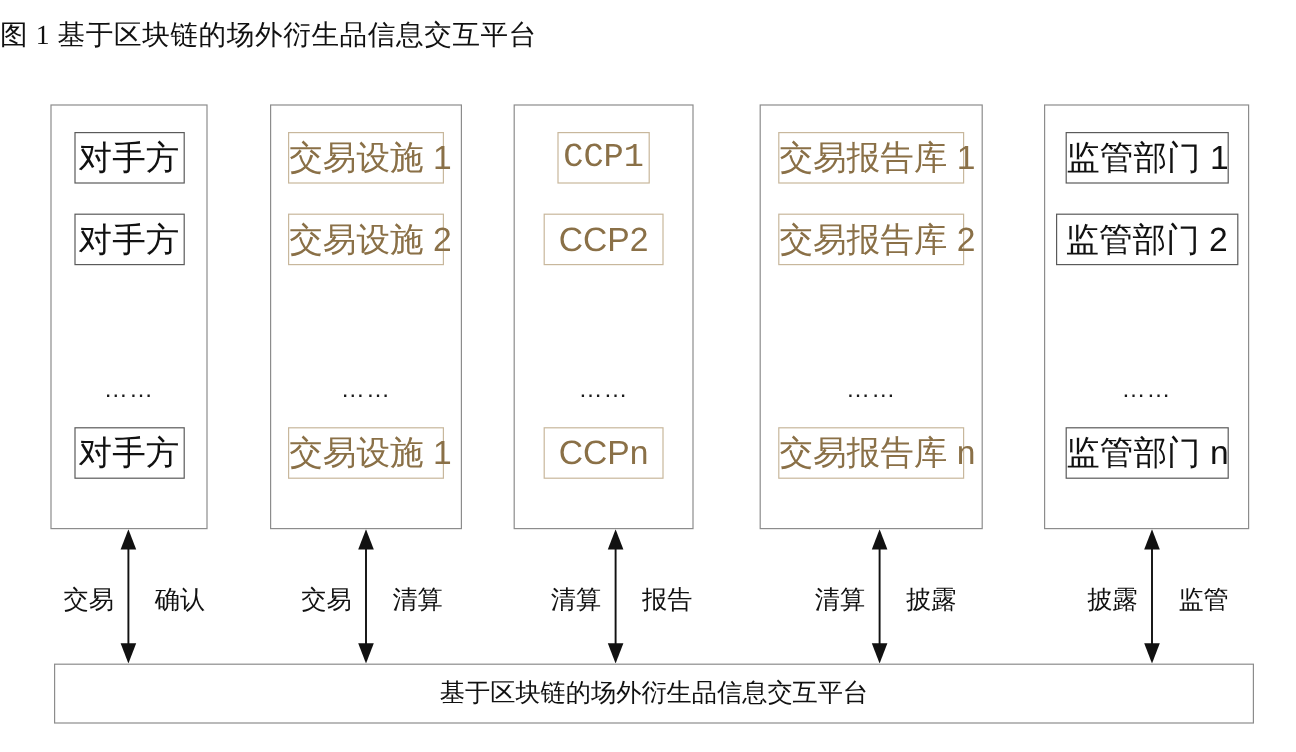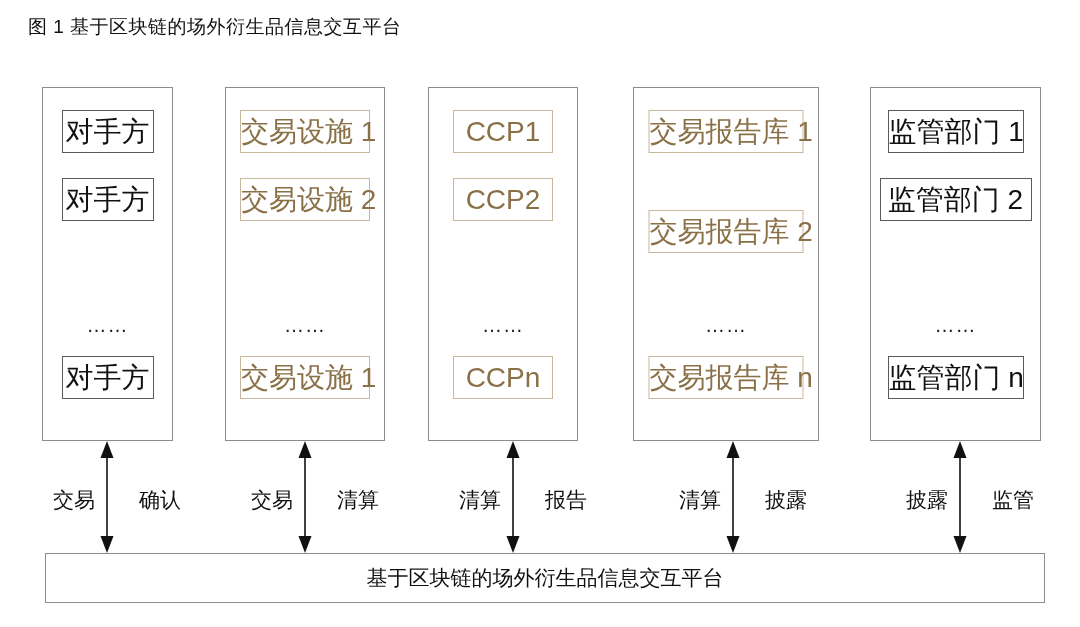--- a/index.html
+++ b/index.html
@@ -10,26 +10,27 @@
   body {
     width: 1080px;
     height: 627px;
     position: relative;
     font-family: "Liberation Sans", "DejaVu Sans", sans-serif;
     overflow: hidden;
   }
 
   #figure-title {
     position: absolute;
-    left: 28px;
+    left: 0;
     top: 14px;
-    font-size: 19px;
+    font-size: 23px;
     letter-spacing: 0.5px;
     color: #111111;
     white-space: nowrap;
+    font-family: Liberation Serif, serif;
   }
 
   
   .column {
     position: absolute;
     top: 87px;
     height: 354px;
     border: 1.3px solid #8c8c8c;
     background: #ffffff;
     box-sizing: border-box;
@@ -88,21 +89,21 @@
     position: absolute;
     top: 486px;
     transform: translateX(-50%);
     font-size: 21px;
     color: #111111;
     white-space: nowrap;
     display: flex;
     align-items: center;
   }
   .flow-label .lw { text-align: right; width: 62px; padding-right: 12px; }
-  .flow-label .rw { text-align: right;  width: 62px; padding-left: 12px; }
+  .flow-label .rw { text-align: center;  width: 62px; padding-left: 12px; }
 
   
   #platform-bar {
     position: absolute;
     left: 45px;
     top: 553px;
     width: 1000px;
     height: 50px;
     box-sizing: border-box;
     border: 1.3px solid #8c8c8c;
@@ -126,29 +127,29 @@
 </div>
 
 <div class="column" style="left:225px; width:160px;">
   <div class="node brown n1" style="width:130px;">交易设施 1</div>
   <div class="node brown n2" style="width:130px;">交易设施 2</div>
   <div class="ellipsis">……</div>
   <div class="node brown n3" style="width:130px;">交易设施 1</div>
 </div>
 
 <div class="column" style="left:428px; width:150px;">
-  <div class="node brown n1" style="width:100px;">CCP1</div>
+  <div class="node brown n1" style="width:77px;font-family:Liberation Mono, monospace;">CCP1</div>
   <div class="node brown n2" style="width:100px;">CCP2</div>
   <div class="ellipsis">……</div>
   <div class="node brown n3" style="width:100px;">CCPn</div>
 </div>
 
 <div class="column" style="left:633px; width:186px;padding-left:47px;">
   <div class="node brown n1" style="width:155px;">交易报告库 1</div>
-  <div class="node brown n2" style="width:155px;margin-top:32px;">交易报告库 2</div>
+  <div class="node brown n2" style="width:155px;">交易报告库 2</div>
   <div class="ellipsis">……</div>
   <div class="node brown n3" style="width:155px;">交易报告库 n</div>
 </div>
 
 <div class="column" style="left:870px; width:171px;">
   <div class="node black n1" style="width:136px;">监管部门 1</div>
   <div class="node black n2" style="width:152px;">监管部门 2</div>
   <div class="ellipsis">……</div>
   <div class="node black n3" style="width:136px;">监管部门 n</div>
 </div>

